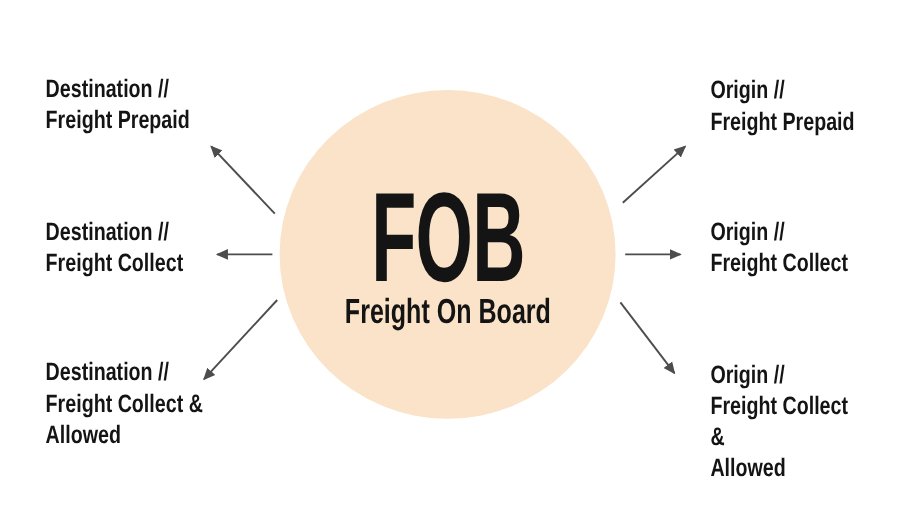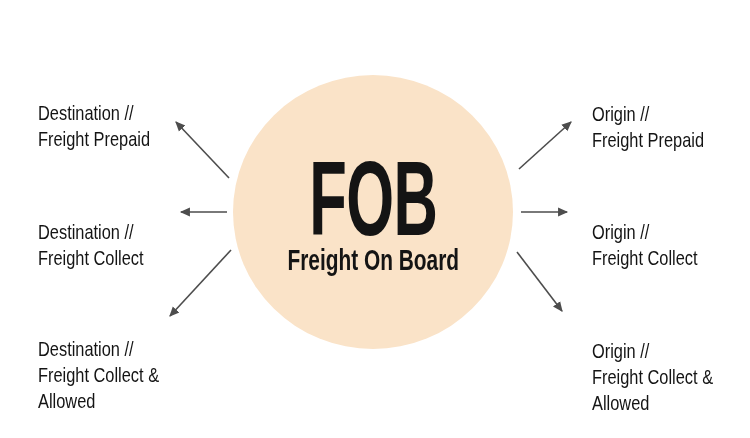--- a/index.html
+++ b/index.html
@@ -63,24 +63,23 @@
     color: var(--text-color, #141414);
     transform: scaleX(0.72);
     transform-origin: 50% 50%;
     white-space: nowrap;
     margin-top: 2px;
   }
   .spoke-label {
     position: absolute;
     font-size: 21px;
     line-height: 26px;
-    font-weight: normal;
+    font-weight: bold;
     color: var(--text-color, #141414);
     z-index: 3;
-    margin-top: 38px;
   }
   .spoke-label .condense {
     display: inline-block;
     transform: scaleX(0.78);
     transform-origin: 0 0;
     white-space: pre-line;
   }
   .pos-left-top    { left: 38px;  top: 62px;  }
   .pos-left-mid    { left: 38px;  top: 181px; }
   .pos-left-bottom { left: 38px;  top: 298px; }

